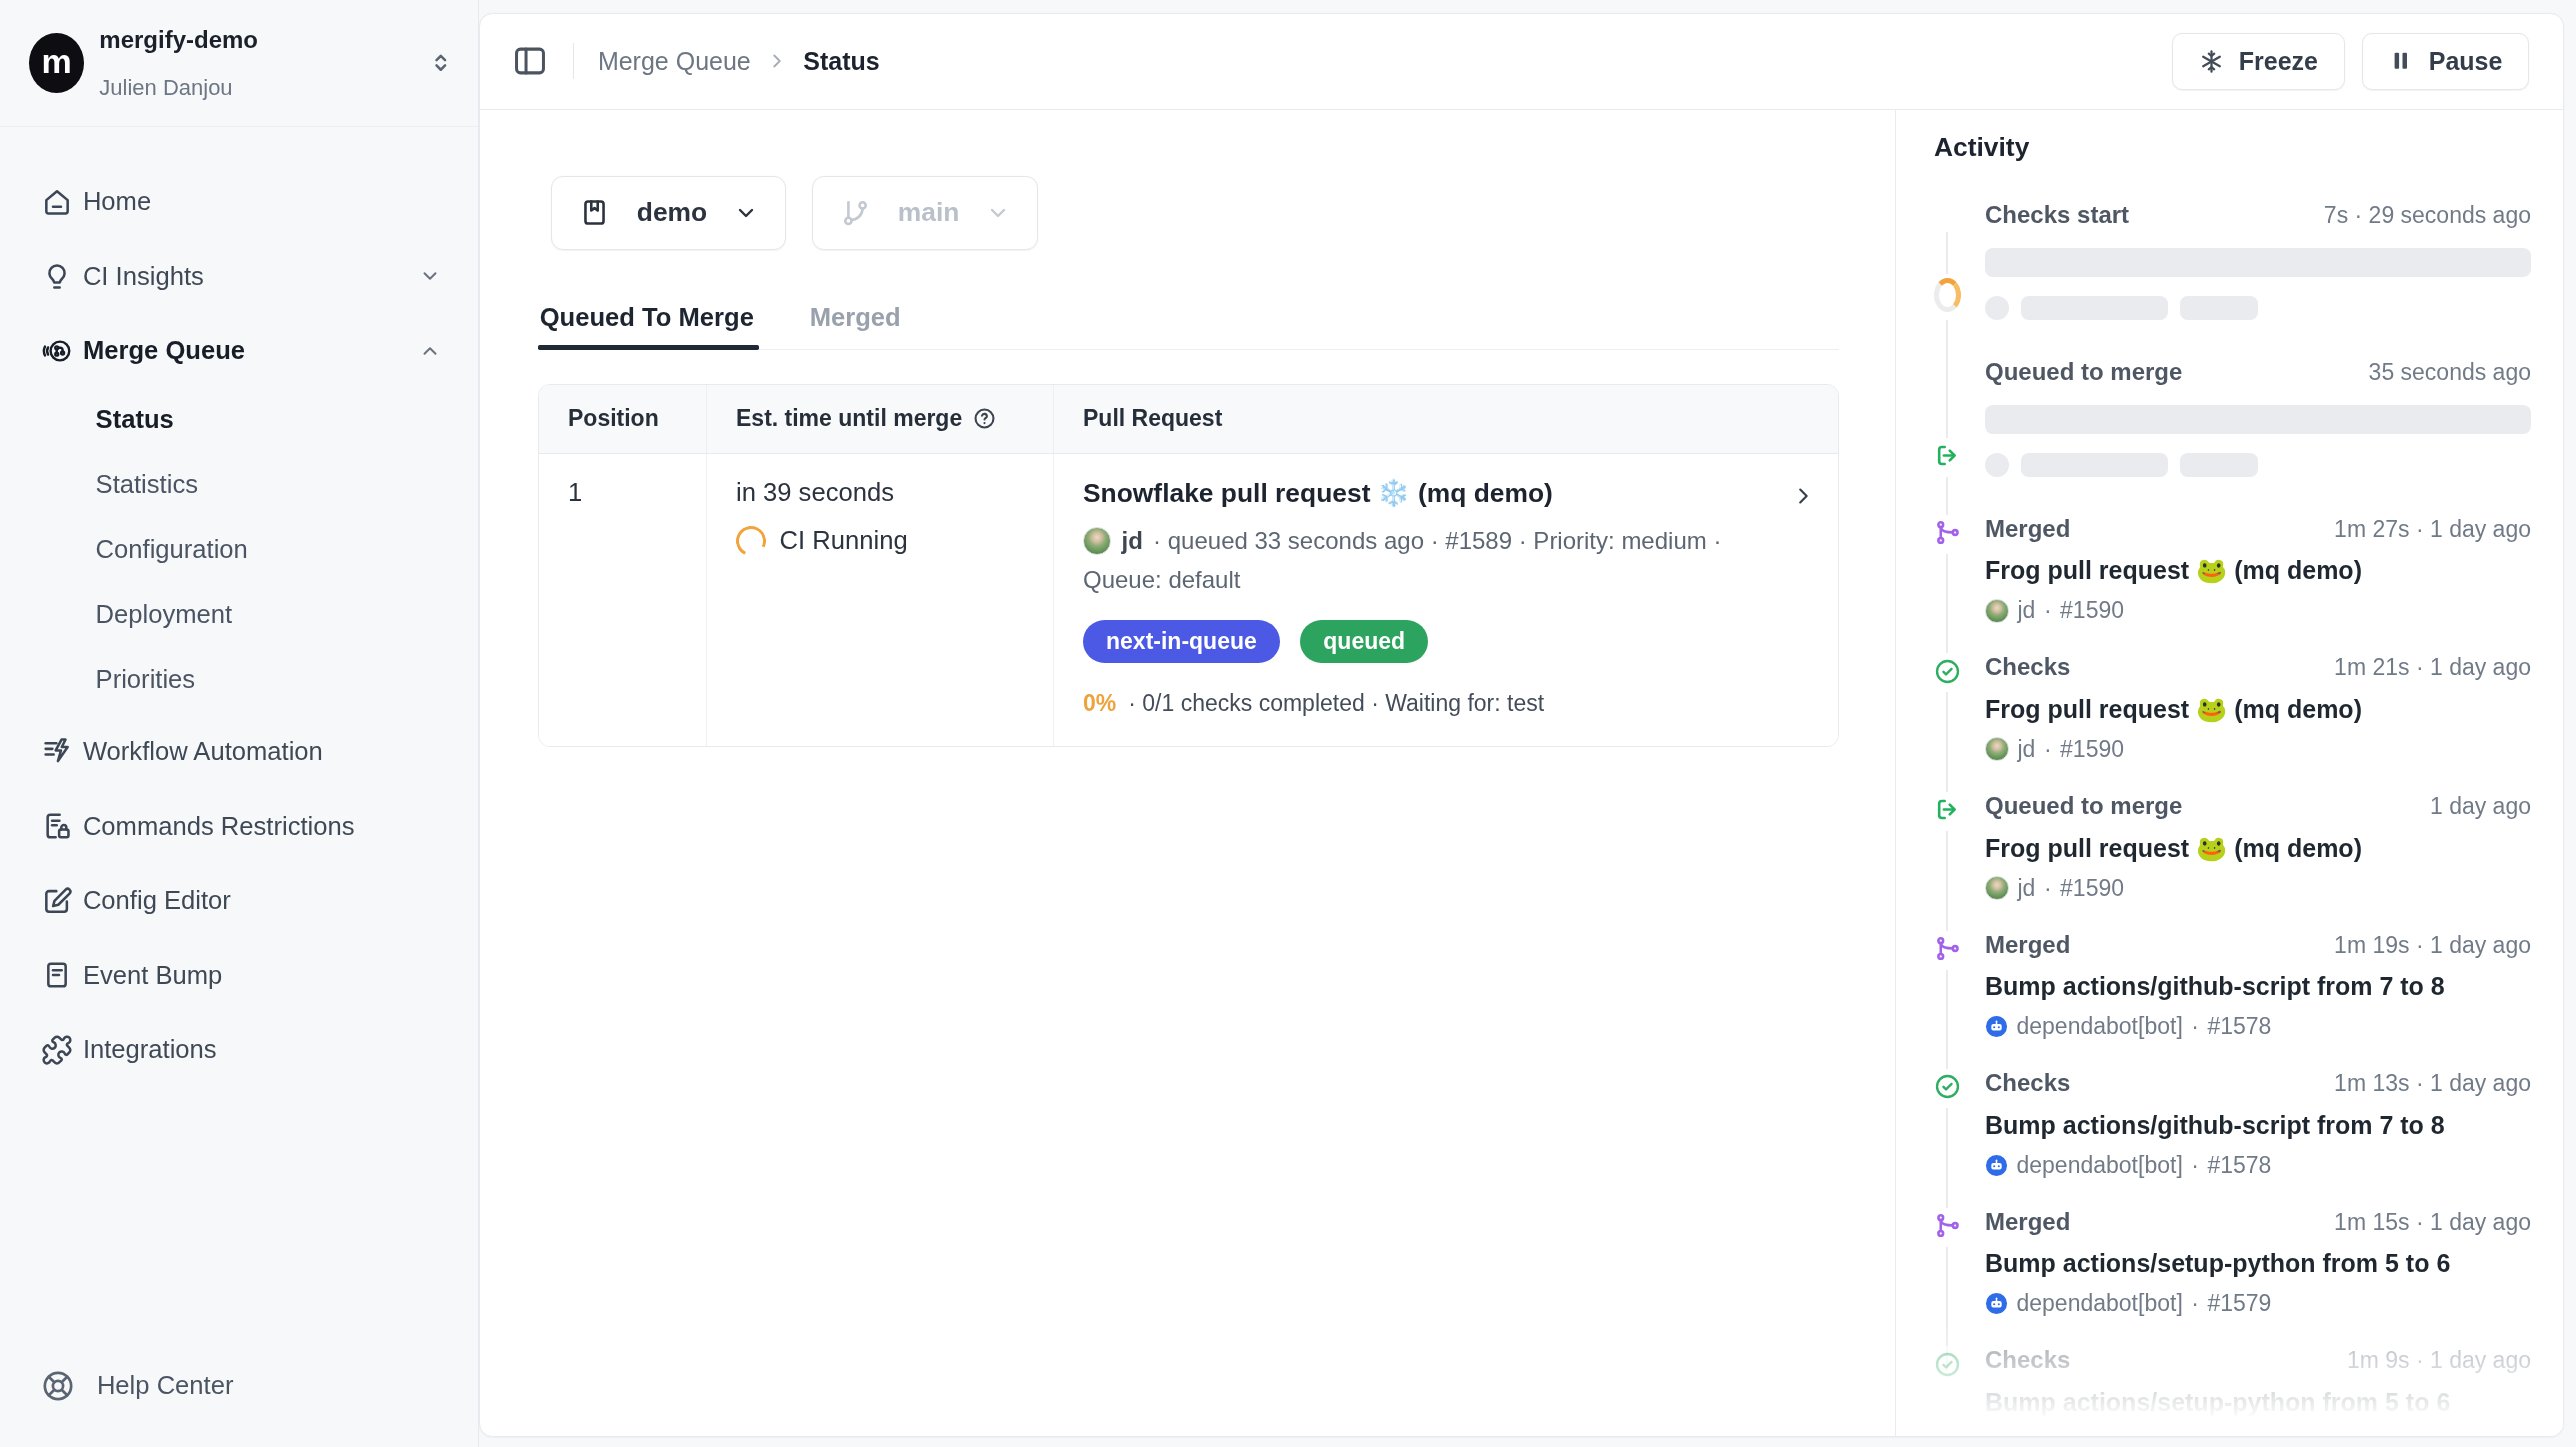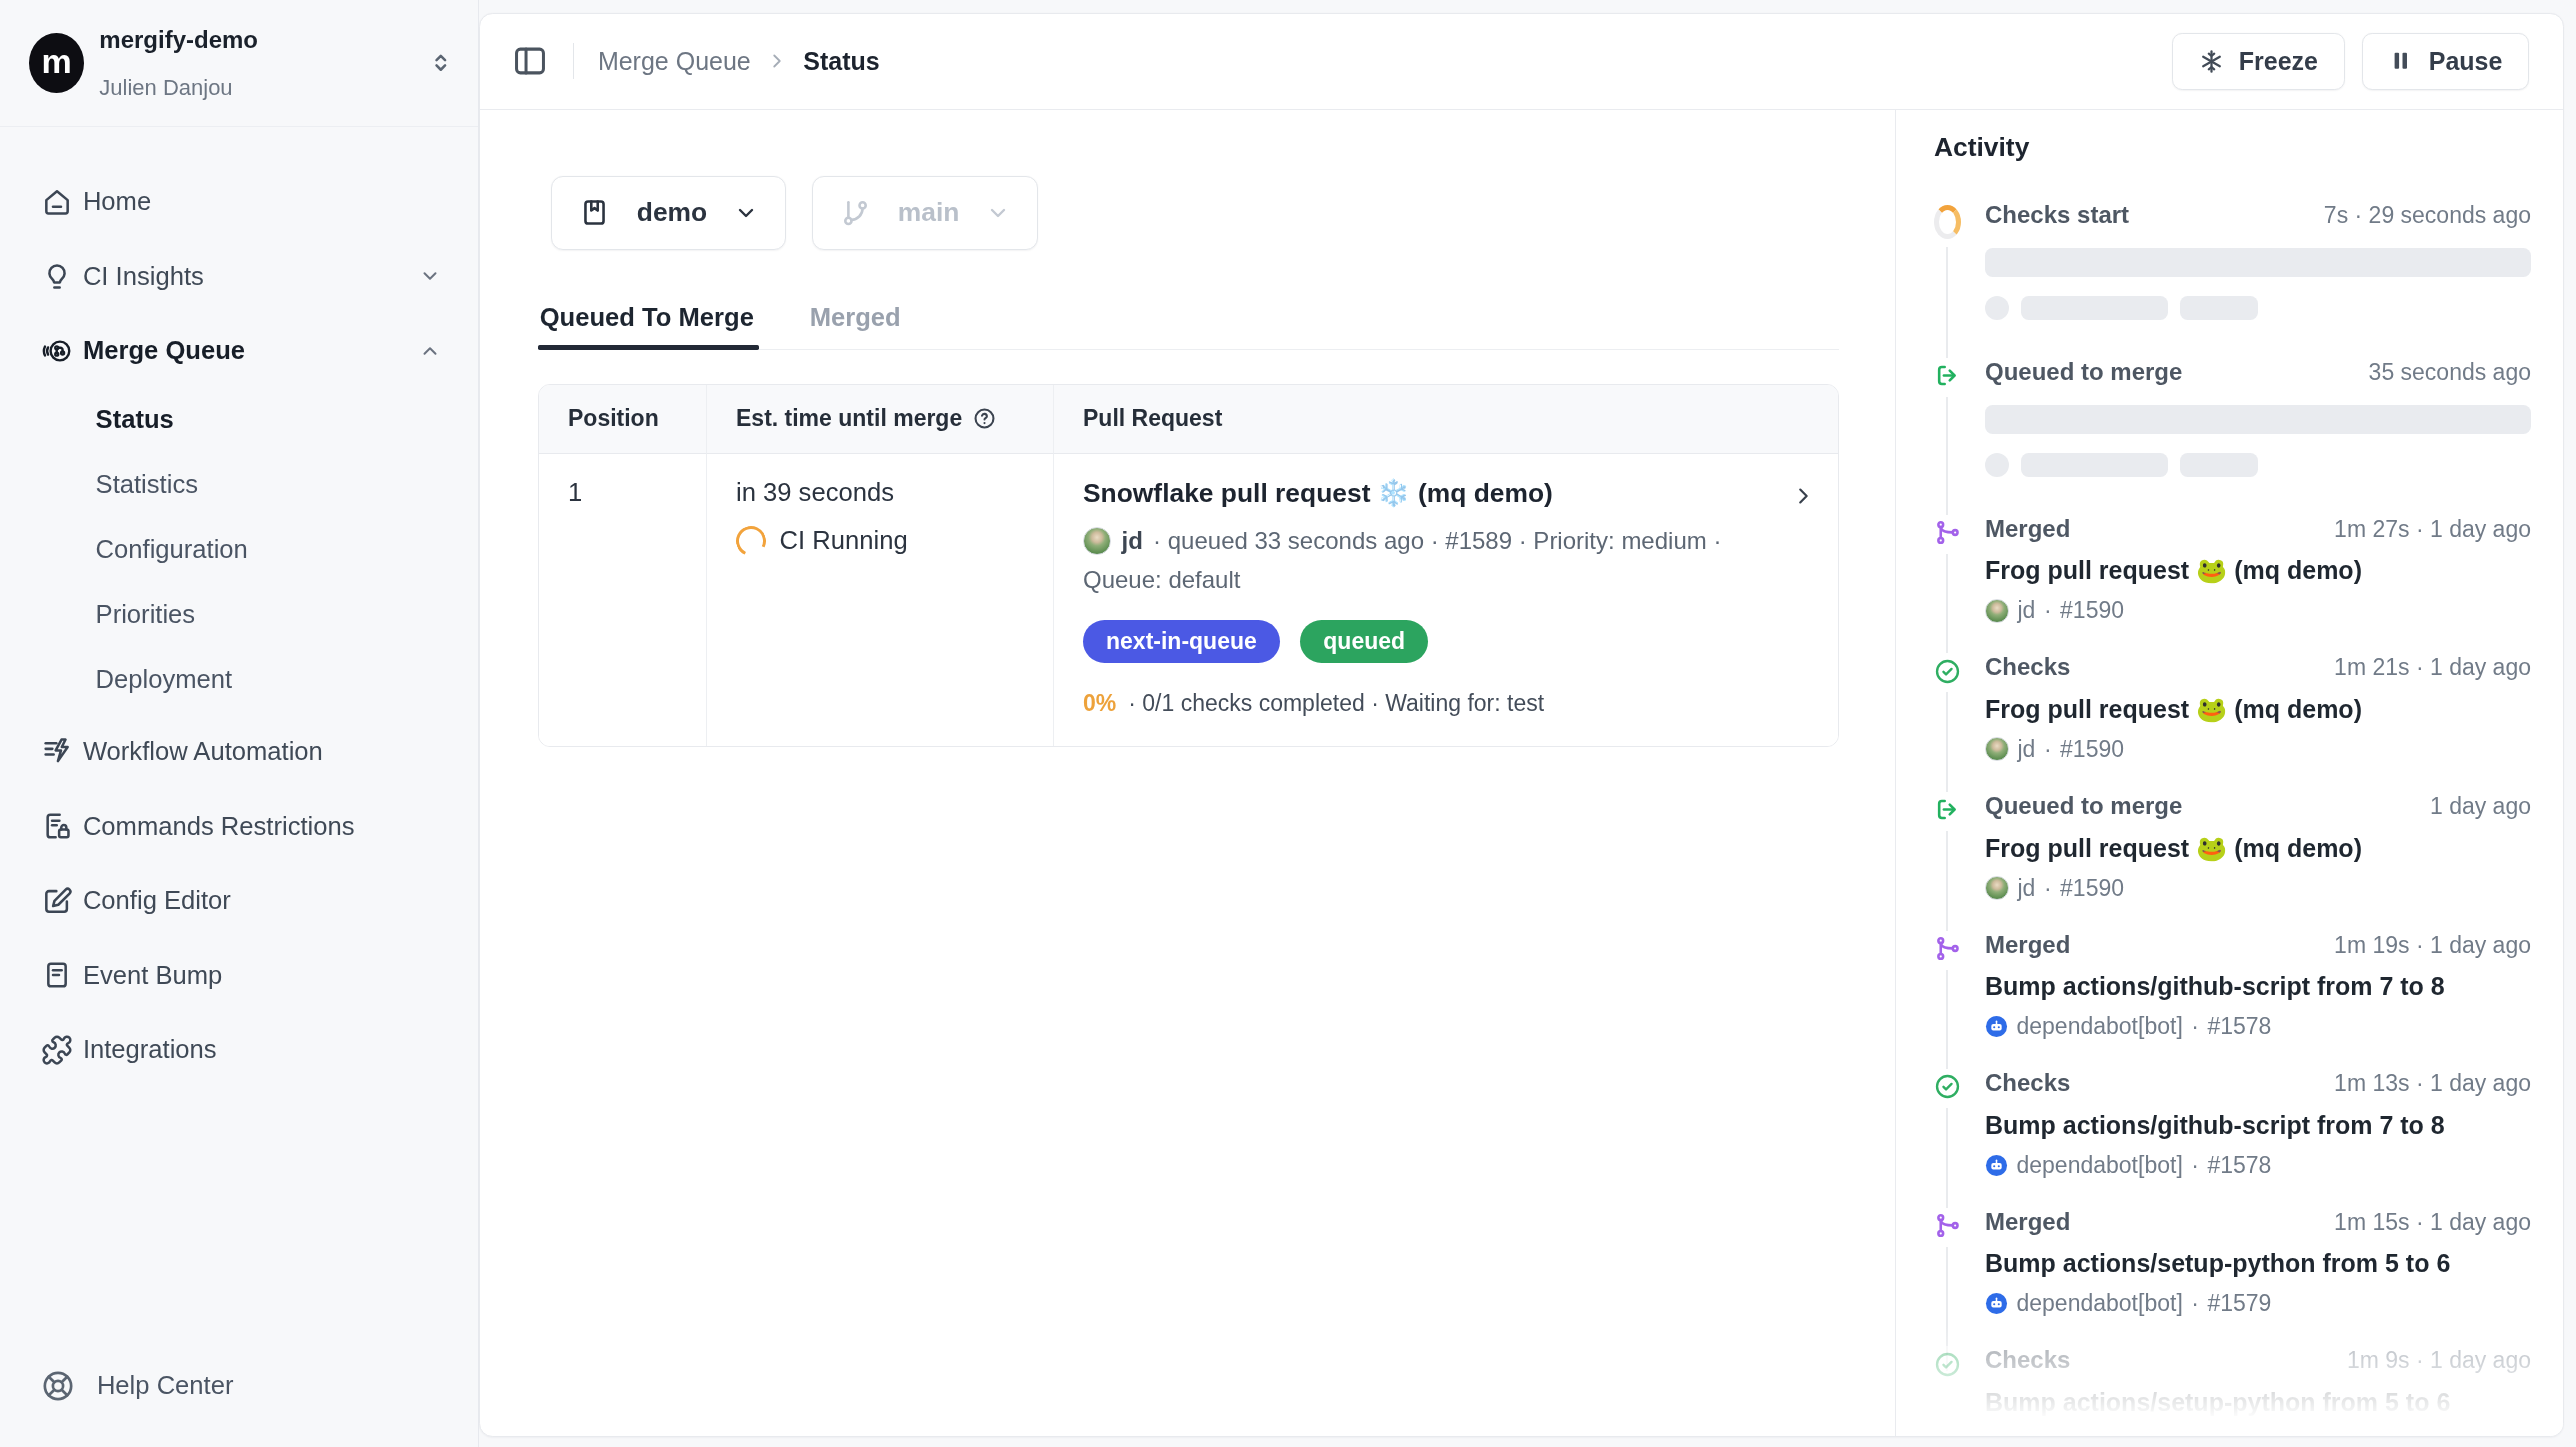--- a/index.html
+++ b/index.html
@@ -124,21 +124,21 @@
   .act-sub{font-size:25px;font-weight:bold;color:#1f2730;margin-top:13.6px;}
   .act-meta{display:flex;align-items:center;gap:8.5px;margin-top:12px;font-size:23px;color:#717b88;}
   .act-meta .avatar{width:22px;height:22px;}
   .ring-spinner{width:24px;height:24px;border-radius:50%;border:5.1px solid #ececee;
     border-top-color:#f2a33c;border-right-color:#f6bd64;}
   .skel-bar{height:29px;border-radius:7.7px;background:#e9ebef;margin-top:19px;}
   .skel-row{display:flex;gap:12px;margin-top:19px;align-items:center;}
   .skel-dot{width:24px;height:24px;border-radius:50%;background:#e9ebef;}
   .skel-s1{width:147px;height:24px;border-radius:7.7px;background:#e9ebef;}
   .skel-s2{width:78px;height:24px;border-radius:7.7px;background:#e9ebef;}
-  .act-item.skel{margin-bottom:38px;}
+  .act-item.skel{margin-bottom:38px;align-items:flex-end;}
   .act-item.faded{opacity:.55;}
   .fade-overlay{position:absolute;left:0.9px;right:0;bottom:0;height:111px;z-index:2;
     background:linear-gradient(180deg,rgba(255,255,255,0),#ffffff 85%);}
   .dep-ic{width:23px;height:23px;}
 </style>
 </head>
 <body>
 
 <div class="app">
 
@@ -201,22 +201,22 @@
           <svg width="22" height="22" viewBox="0 0 24 24" fill="none" stroke="currentColor" stroke-width="2.2" stroke-linecap="round" stroke-linejoin="round">
               <path d="m6 15 6-6 6 6"></path>
             </svg>
         </span>
       </div>
 
       <div class="sub-list">
         <div class="sub-item active">Status</div>
         <div class="sub-item">Statistics</div>
         <div class="sub-item">Configuration</div>
+        <div class="sub-item">Deployment</div>
         <div class="sub-item">Priorities</div>
-        <div class="sub-item">Deployment</div>
       </div>
 
 
       <div class="nav-item">
         <span class="nav-ic">
           <svg width="32" height="32" viewBox="0 0 24 24" fill="none" stroke="currentColor" stroke-width="1.9" stroke-linecap="round" stroke-linejoin="round">
               <path d="M3.5 6.2h8"></path>
               <path d="M3.5 10.4h5"></path>
               <path d="M3.5 14.6h6"></path>
               <path d="M15.4 3.4 11 11.6h4l-2.3 8 7.3-10.6h-4.4l2.8-5.6z"></path>

